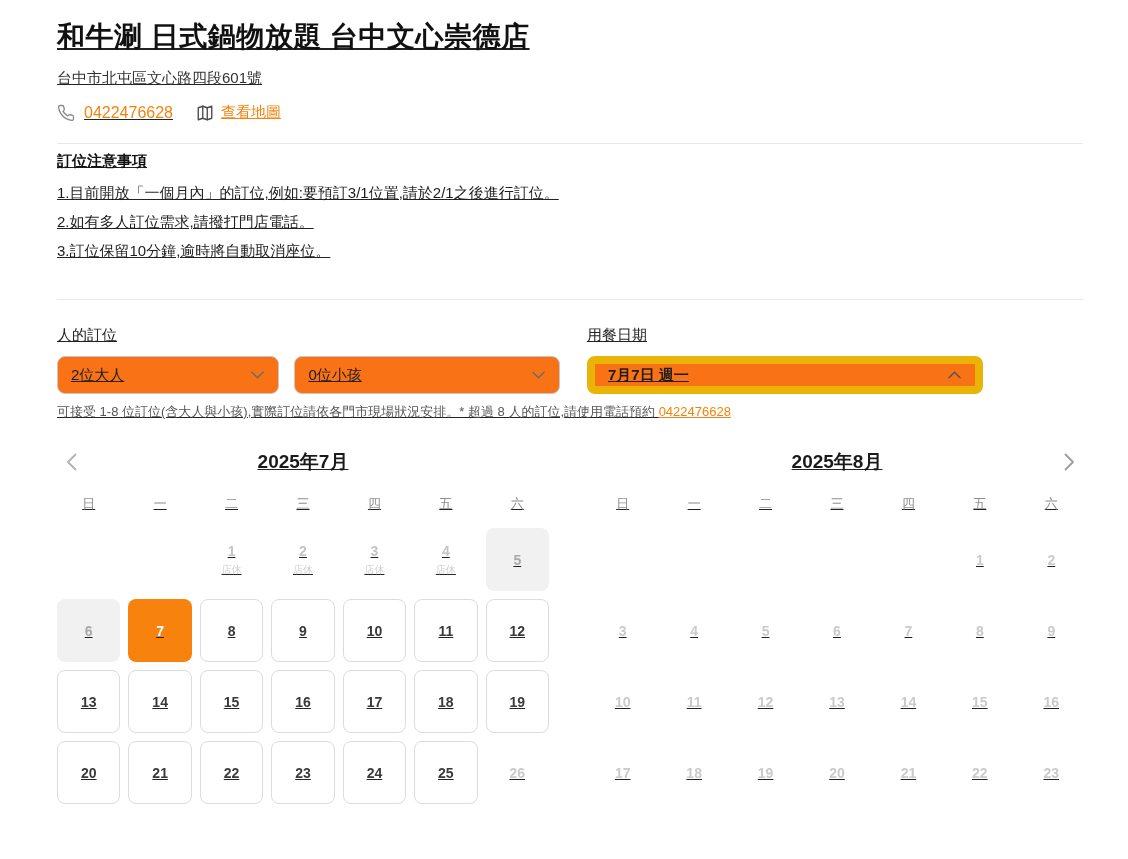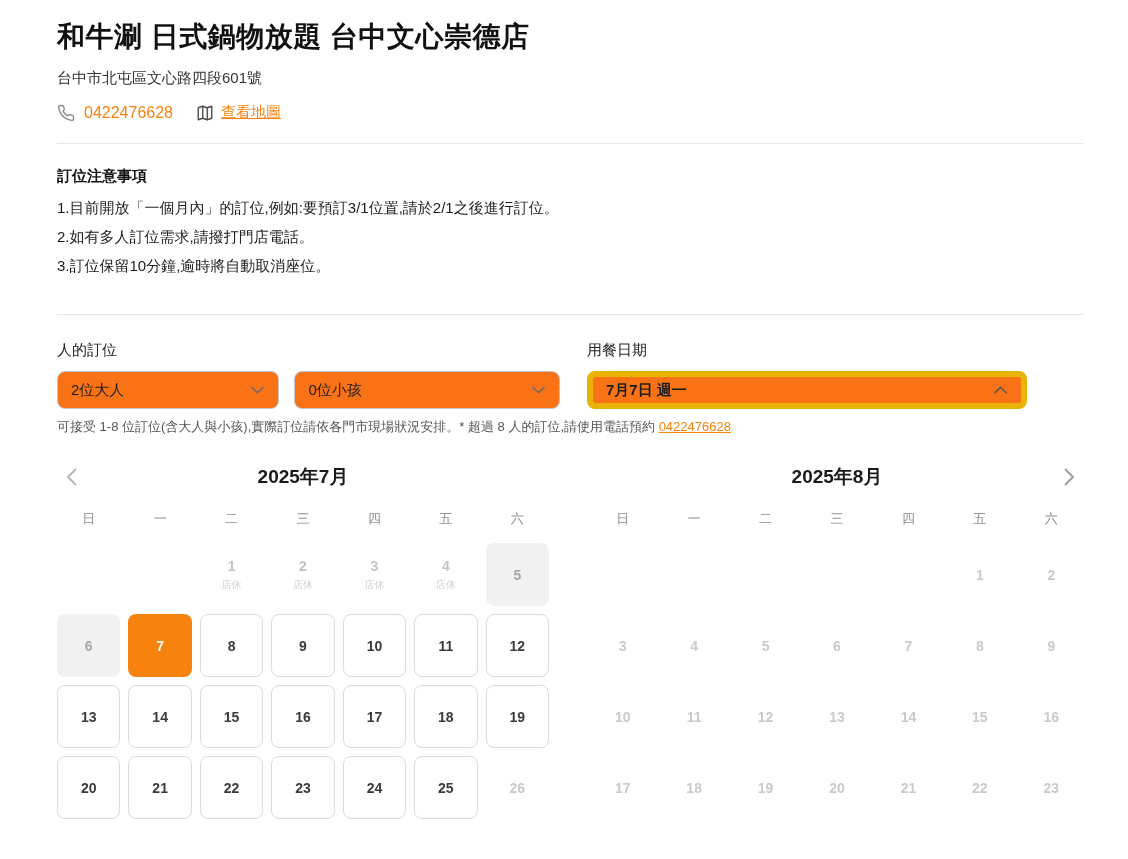--- a/index.html
+++ b/index.html
@@ -1,50 +1,50 @@
 <!DOCTYPE html>
 <html><head>
 <meta charset="utf-8">
 <style>
   * { margin:0; padding:0; box-sizing:border-box; }
   html,body { width:1128px; height:859px; overflow:hidden; background:#fff;
     font-family:"Liberation Sans","DejaVu Sans",sans-serif; color:#222; }
-  .page { padding:18px 45px 0 57px; width:1128px; }
+  .page { padding:18px 45px 0 57px; width:1128px;text-decoration:underline; }
 
   
   .store-title { font-size:28px; font-weight:700; color:#111; letter-spacing:.5px; }
   .store-address { margin-top:13px; font-size:15px; color:#333; }
   .contact-row { margin-top:15px; display:flex; align-items:center; gap:9px; font-size:16px; }
   .contact-row .phone-num { color:#f7820d; font-weight:500; }
   .map-group { display:flex; align-items:center; gap:7px; margin-left:14px; }
   .map-link { color:#f7820d; text-decoration:underline; font-size:15px; cursor:pointer; }
   .icon { display:inline-flex; align-items:center; justify-content:center; }
 
   .divider { border:none; border-top:1px solid #e7e7e7; margin-top:21px; }
 
   
-  .notes { margin-top:23px; }
+  .notes { margin-top:8px; }
   .notes-heading { font-size:15px; font-weight:700; color:#111; }
   .notes-list { list-style:none; margin-top:7px; }
   .notes-list li { font-size:15px; color:#1d1d1d; line-height:29px; }
 
   .divider2 { border:none; border-top:1px solid #e7e7e7; margin-top:34px; }
 
   
   .form-row { display:flex; gap:27px; margin-top:26px; }
   .form-col-left { width:503px; }
   .form-col-right { width:496px; }
   .field-label { font-size:15px; color:#222; margin-bottom:11px; }
   .selects-pair { display:flex; gap:15px; }
   .select-box { height:38px; border:1px solid #c6c6c6; border-radius:8px; background:#f97316;
     display:flex; align-items:center; justify-content:space-between; padding:0 14px 0 13px;
     font-size:15px; color:#1d1d1d; cursor:pointer; }
   .select-adults { width:244px; }
   .select-children { width:292px; }
-  .select-date { width:440px; border:6px solid #eab308; font-weight:700; }
+  .select-date { width:396px; border:8px solid #eab308; font-weight:700; }
   .chev { width:13px; height:8px; }
 
   .helper-text { margin-top:9px; font-size:13px; color:#555; }
   .helper-text .helper-phone { color:#f7820d; text-decoration:underline; cursor:pointer; }
 
   
   .calendar { display:flex; gap:42px; margin-top:27px; }
   .month { width:492px; }
   .month-header { position:relative; height:28px; display:flex; align-items:center; justify-content:center; }
   .month-title { font-size:19px; font-weight:700; color:#1a1a1a; }

